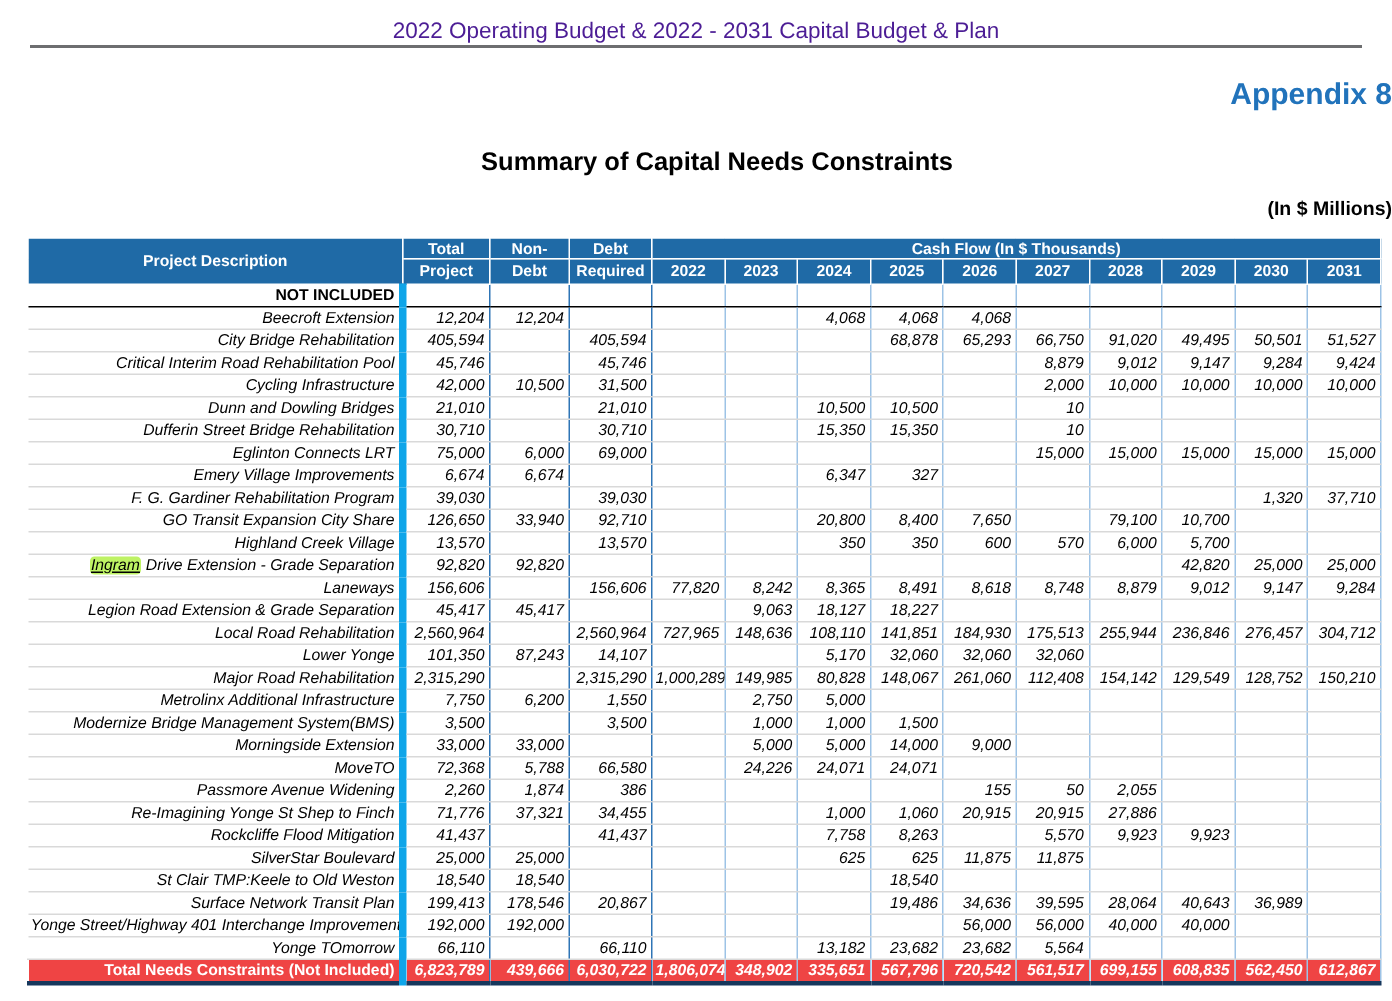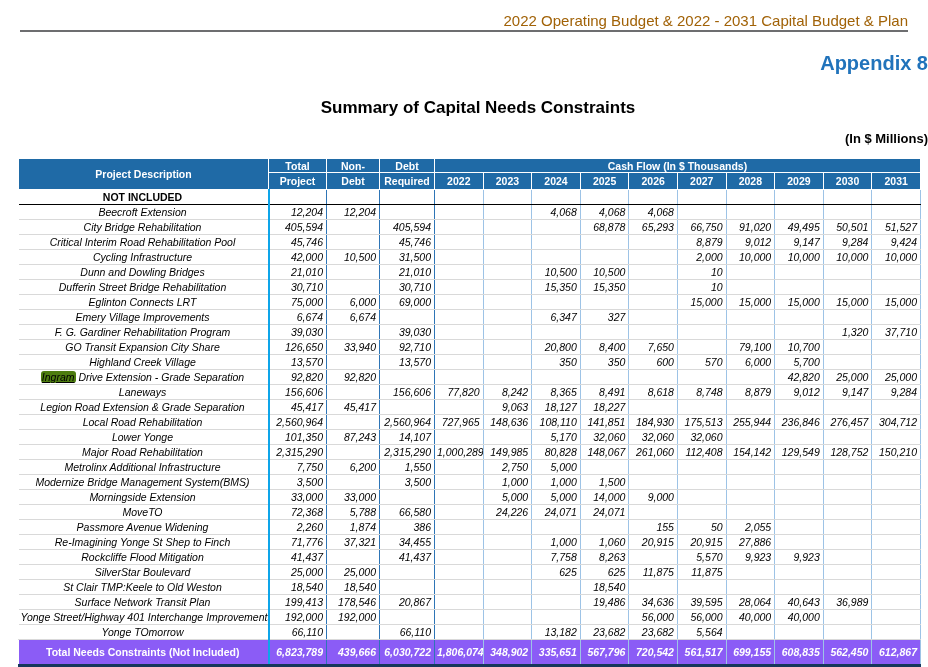--- a/index.html
+++ b/index.html
@@ -6,22 +6,22 @@
   html,body { margin:0; padding:0; }
   body {
     width: 928px; height: 667px;
     background: #ffffff;
     font-family: "Liberation Sans", sans-serif;
     overflow: hidden;
   }
   
   .page-header {
     margin: 12px 20px 0 20px;
-    display: flex; justify-content: flex-end; align-items: flex-end;
-    color: #a16207;
+    display: flex; justify-content: center; align-items: flex-end;
+    color: #4c1d95;
     font-size: 15px;
     border-bottom: 2px solid #6d6e70;
     padding-bottom: 1px;
   }
   
   .appendix-title {
     margin-top: 20px;
     text-align: right;
     color: #2173BB;
     font-size: 20px;
@@ -62,39 +62,39 @@
   tr.hrow2 th { height: 17px; }
   th.th-desc { vertical-align: middle; }
   tbody td, tfoot td {
     height: 14.6px;
     line-height: 14px;
     padding: 0 3px 0 2px;
     white-space: nowrap;
     overflow: hidden;
   }
   tbody td { border-bottom: 1px solid #D9D9D9; color:#000; }
-  .c-name { text-align: center; font-style: italic; border-right: 2px solid #0ea5e9; }
+  .c-name { text-align: right; font-style: italic; border-right: 5px solid #0ea5e9; }
   .c-num  { text-align: right; font-style: italic; border-right: 1px solid #2E75B6; }
   .c-year { text-align: right; font-style: italic; border-right: 1px solid #9DC3E6; }
   tr.section-row td {
     border-bottom: 1.5px solid #000;
     font-style: normal;
   }
   tr.section-row .c-name { font-weight: bold; font-style: normal; }
   tr.total-row td {
-    background: #8b5cf6;
+    background: #ef4444;
     color: #fff;
     font-weight: bold;
     border-left: 1px solid #fff;
     border-bottom: 3px solid #16375C;
-    height: 26px;
+    height: 16px;
   }
   tr.total-row .c-name { font-style: normal; }
   span.hl {
-    background: #4d7c0f;
+    background: #bef264;
     border-radius: 3px;
     padding: 0 1px;
     text-decoration: underline;
   }
 </style>
 </head>
 <body>
 
 <div class="page-header">
   <span>2022 Operating Budget &amp; 2022 - 2031 Capital Budget &amp; Plan</span>

